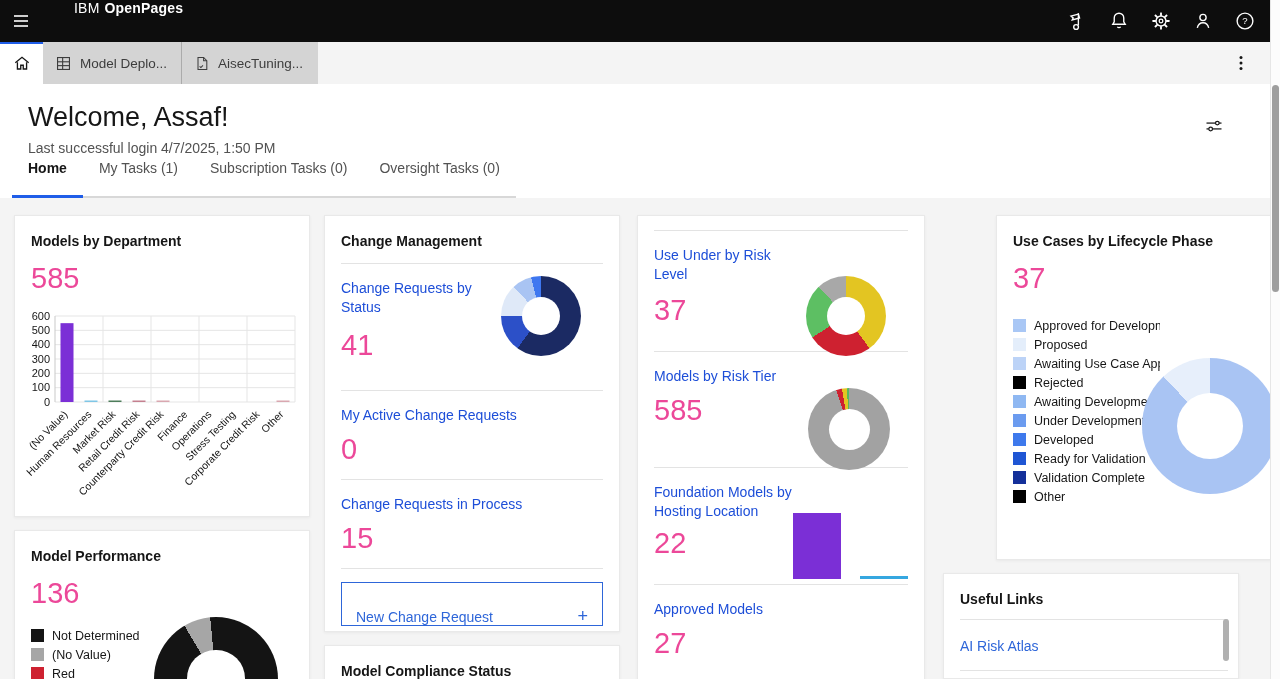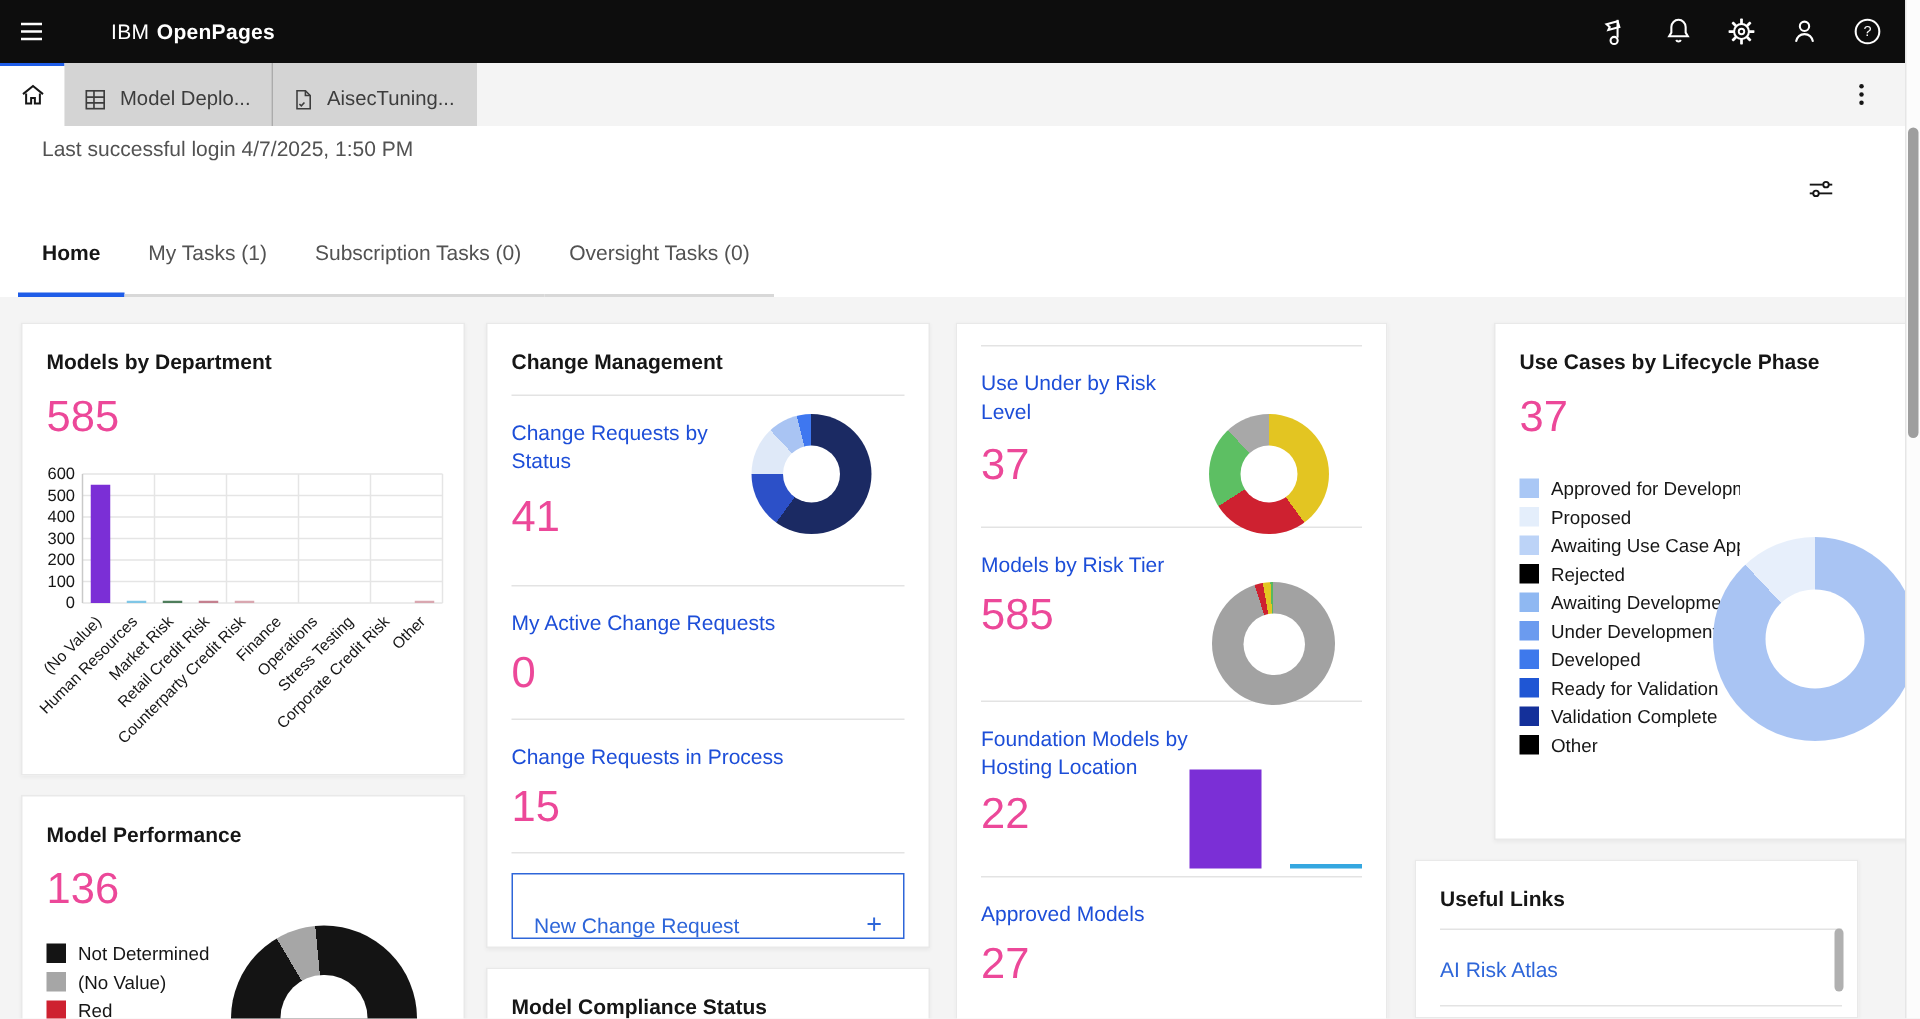--- a/index.html
+++ b/index.html
@@ -1,30 +1,30 @@
 <!DOCTYPE html>
 <html><head>
 <meta charset="utf-8">
 <style>
   html,body{margin:0;padding:0}
   body{width:1280px;height:679px;overflow:hidden;position:relative;background:#f4f4f4;
        font-family:"Liberation Sans",sans-serif;color:#161616;}
   
   .topbar{position:absolute;left:0;top:0;width:1280px;height:42px;background:#0d0d0d;
-          display:flex;align-items:center;z-index:5}
+          display:flex;align-items:flex-start;z-index:5}
   .tb-btn{width:42px;height:42px;display:flex;align-items:center;justify-content:center;flex:none}
   .brand{color:#fff;font-size:14px;margin-left:32px;letter-spacing:.2px}
   .brand b{margin-left:5px}
   .topbar-right{margin-left:auto;display:flex;margin-right:14px}
   
   .tabrow{position:absolute;left:0;top:42px;width:1280px;height:42px;background:#f4f4f4}
   .home-tab{position:absolute;left:0;top:0;width:43px;height:42px;background:#fff;
             border-top:2px solid #1f5de8;box-sizing:border-box;display:flex;align-items:center;justify-content:center}
-  .wtab{position:absolute;top:0;height:42px;background:#d4d4d4;display:flex;
-        padding:16px 12px;box-sizing:border-box;color:#3d3d3d;font-size:13.5px;gap:8px;white-space:nowrap}
+  .wtab{position:absolute;top:0;height:42px;background:#d4d4d4;display:flex;align-items:center;
+        padding:0 12px;box-sizing:border-box;color:#3d3d3d;font-size:13.5px;gap:8px;white-space:nowrap}
   .wtab.t1{left:43px;width:138px}
   .wtab.t2{left:181px;width:137px;border-left:1px solid #ababab}
   .kebab{position:absolute;right:26px;top:8px;width:26px;height:26px;display:flex;align-items:center;justify-content:center}
   
   .welcome-band{position:absolute;left:0;top:84px;width:1280px;height:114px;background:#fff}
   .welcome-title{font-size:27px;font-weight:400;margin:18px 0 0 28px}
   .welcome-sub{font-size:14px;color:#525252;margin:7px 0 0 28px}
   .adjust-btn{position:absolute;right:52px;top:28px;width:28px;height:28px;display:flex;align-items:center;justify-content:center}
   .nav-tabs{position:absolute;left:12px;bottom:0;display:flex}
   .nav-tab{font-size:14px;color:#525252;padding:9px 16px 8px;border-bottom:2px solid #d8d8d8;cursor:default}
@@ -144,20 +144,21 @@
         <g fill="#161616">
           <circle cx="8" cy="3.5" r="1.5"></circle>
           <circle cx="8" cy="9" r="1.5"></circle>
           <circle cx="8" cy="14.5" r="1.5"></circle>
         </g>
       </svg>
   </div>
 </div>
 
 <div class="welcome-band">
+  <div class="welcome-title">Welcome, Assaf!</div>
   <div class="welcome-sub">Last successful login 4/7/2025, 1:50 PM</div>
   <div class="adjust-btn">
     <svg width="20" height="20" viewBox="0 0 24 24" fill="none" stroke="#161616" stroke-width="1.5">
         <line x1="3" y1="8.5" x2="13.5" y2="8.5"></line>
         <circle cx="16" cy="8.5" r="2.2"></circle>
         <line x1="18.2" y1="8.5" x2="21" y2="8.5"></line>
         <line x1="3" y1="15.5" x2="5.8" y2="15.5"></line>
         <circle cx="8" cy="15.5" r="2.2"></circle>
         <line x1="10.2" y1="15.5" x2="21" y2="15.5"></line>
       </svg>

